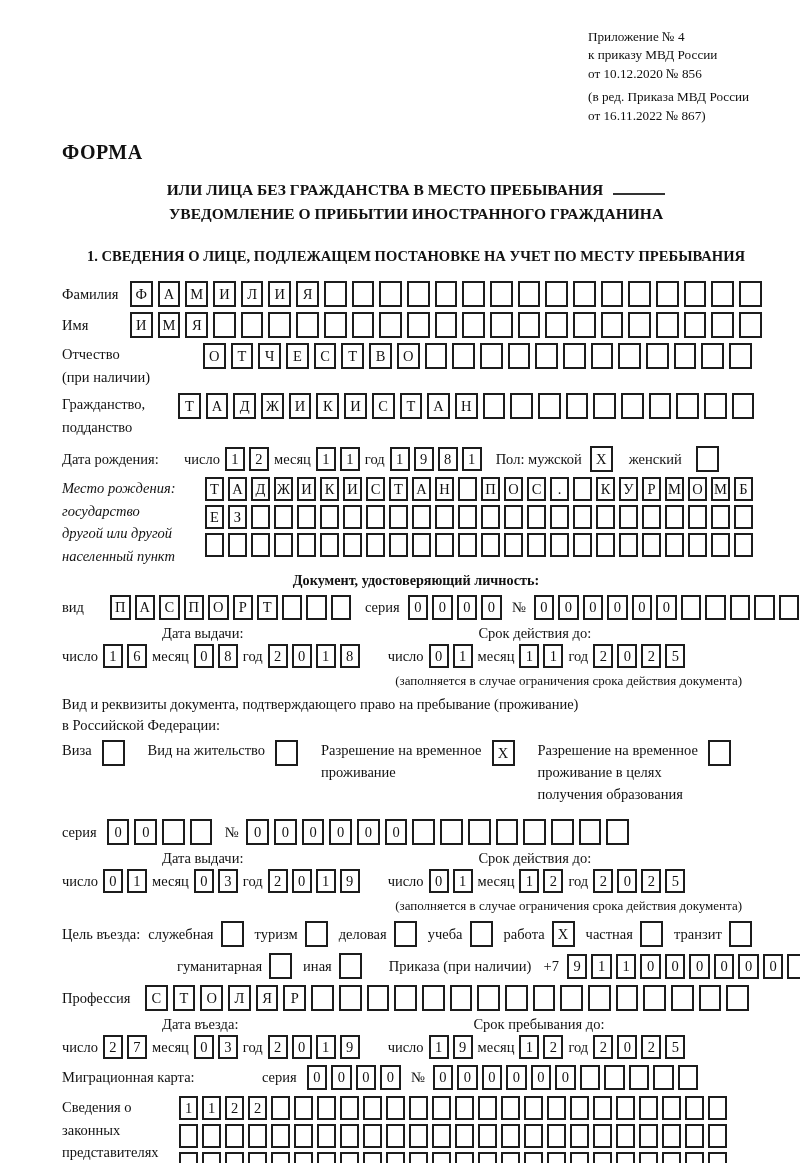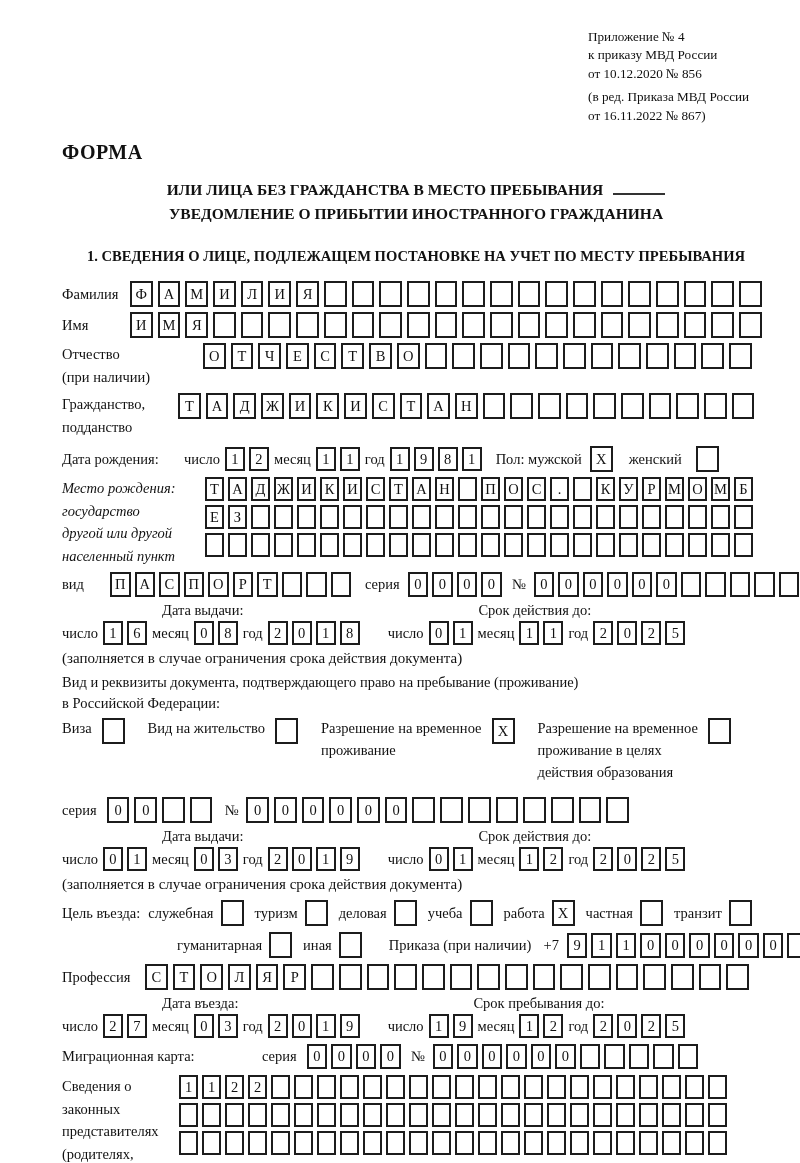--- a/index.html
+++ b/index.html
@@ -72,21 +72,21 @@
   .dg-lbl { white-space:nowrap; }
 
   
   .center-b { text-align:center; font-weight:bold; font-size:14.2px; margin:4px 0 6px; }
 
   
   .heads { display:flex; margin:4px 0 2px; }
   .heads .h1 { margin-left:100px; }
   .heads .h2 { margin-left:235px; }
 
-  .note { padding-right:28px; font-size:15px; margin:1px 0 7px; }
+  .note { text-align:right; padding-right:28px; font-size:13px; margin:1px 0 7px; }
 
   .para { margin:2px 0 4px; }
 
   
   .opts { display:inline-flex; flex-wrap:nowrap; }
   .opt { display:inline-flex; align-items:center; gap:7px; margin-right:11px; }
   .opt-txt { white-space:nowrap; }
 
   
   .vopts { display:flex; align-items:flex-start; margin:6px 0 14px; }
@@ -347,20 +347,21 @@
             <span class="cell n"></span>
             <span class="cell n"></span>
             <span class="cell n"></span>
             <span class="cell n"></span>
             <span class="cell n"></span>
             <span class="cell n"></span>
           </span>
       </span>
     </div>
 
+    <div class="center-b">Документ, удостоверяющий личность:</div>
 
     <div class="row">
       <span class="lbl w48">вид</span>
       <span class="cells gs">
           <span class="cell s">П</span>
           <span class="cell s">А</span>
           <span class="cell s">С</span>
           <span class="cell s">П</span>
           <span class="cell s">О</span>
           <span class="cell s">Р</span>
@@ -458,21 +459,21 @@
           <span class="opt-lines">
             <div>Разрешение на временное</div>
             <div>проживание</div>
           </span>
           <span class="cb">X</span>
         </span>
         <span class="vopt">
           <span class="opt-lines">
             <div>Разрешение на временное</div>
             <div>проживание в целях</div>
-            <div>действия образования</div>
+            <div>получения образования</div>
           </span>
           <span class="cb"></span>
         </span>
       </div>
 
     <div class="row">
       <span class="lbl">серия</span>
       <span class="cells ml10">
           <span class="cell">0</span>
           <span class="cell">0</span>

